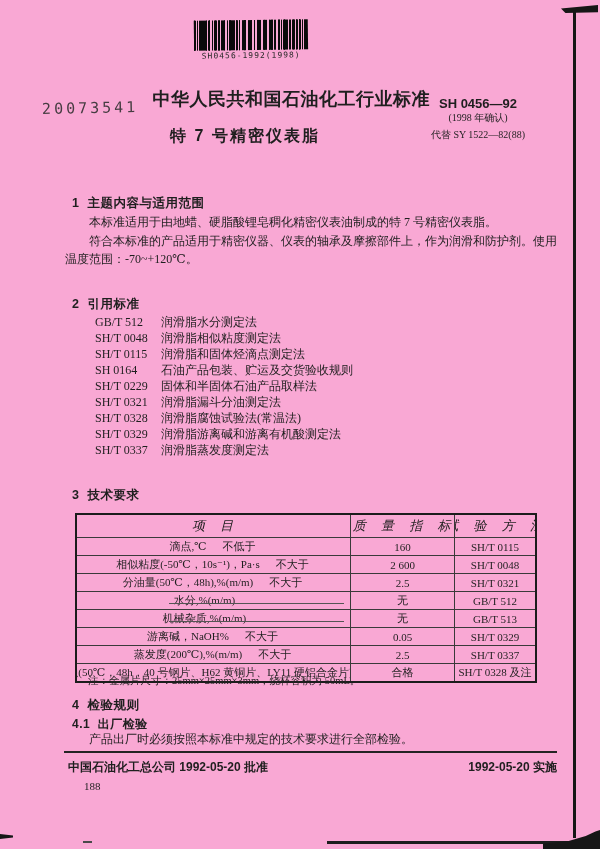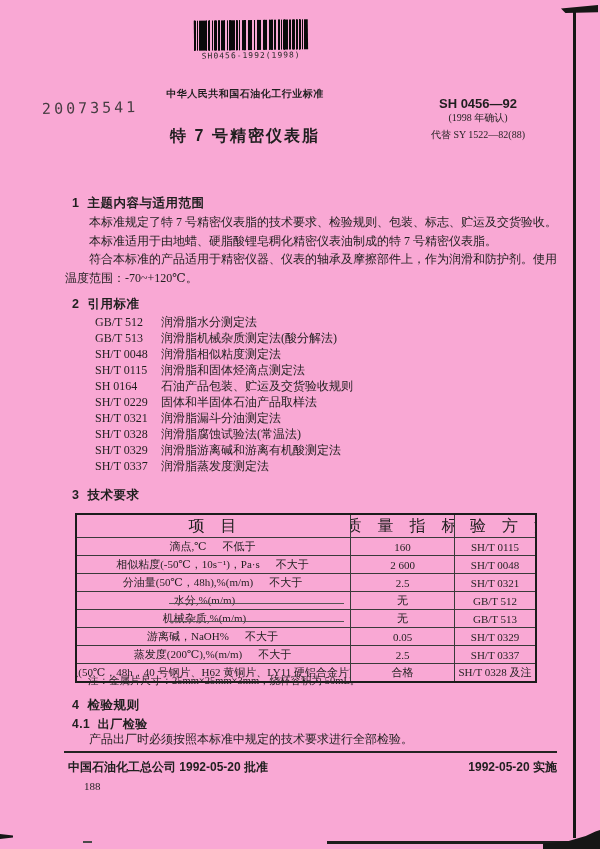--- a/index.html
+++ b/index.html
@@ -34,23 +34,23 @@
     font-family:"DejaVu Sans Mono","Liberation Mono",monospace;
     font-size:8px;letter-spacing:1px;text-align:center;color:#2a2a2a;margin-top:1px;
   }
   
   #stamp-number{
     position:absolute;left:42px;top:99px;
     font-family:"DejaVu Sans Mono","Liberation Mono",monospace;
     font-size:15px;letter-spacing:3px;color:#2e2e2e;transform:rotate(-1.2deg);opacity:.88;
   }
   #org-line{
-    position:absolute;left:60px;top:87px;width:370px;text-align:center;
+    position:absolute;left:60px;top:87px;width:370px;text-align:right;
     font-family:"Liberation Sans","DejaVu Sans",sans-serif;
-    font-size:10px;font-weight:bold;letter-spacing:.5px;
+    font-size:18px;font-weight:bold;letter-spacing:.5px;
   }
   #doc-title{
     position:absolute;left:60px;top:126px;width:370px;text-align:center;
     font-family:"Liberation Sans","DejaVu Sans",sans-serif;
     font-size:16px;font-weight:bold;letter-spacing:2px;
   }
   #std-block{position:absolute;left:417px;top:96px;width:122px;text-align:center;}
   #std-number{font-family:"Liberation Sans","DejaVu Sans",sans-serif;font-size:13px;font-weight:bold;}
   #std-confirmed{font-size:10px;margin-top:0;}
   #std-replaces{font-size:10px;margin-top:3px;}
@@ -77,21 +77,21 @@
     border:2px solid #1c1c1c;font-size:11px;box-sizing:border-box;
   }
   .trow{display:grid;grid-template-columns:274px 104px 80px;border-top:1px solid #3a3a3a;}
   .trow.thead{border-top:none;height:22px;}
   .trow:not(.thead){height:17px;}
   .tcell{display:flex;align-items:center;box-sizing:border-box;overflow:hidden;white-space:nowrap;}
   .tcell.item{padding-left:8px;border-right:1px solid #3a3a3a;justify-content:center;}
   .tcell.item .qual{padding-right:10px;margin-left:16px;}
   .tcell.val{justify-content:center;border-right:1px solid #3a3a3a;}
   .tcell.met{justify-content:center;}
-  .thead .tcell{justify-content:center;letter-spacing:2px;word-spacing:8px;font-size:16px;padding-left:0;}
+  .thead .tcell{justify-content:center;letter-spacing:2px;word-spacing:8px;font-size:13px;padding-left:0;font-style:italic;}
   .trow.has-dash .tcell.item{position:relative;}
   .trow.has-dash .tcell.item::after{
     content:"";position:absolute;left:92px;right:6px;top:11px;height:1px;background:#555;
   }
   #table-note{position:absolute;left:88px;top:674px;font-size:10.5px;color:#242424;}
   #s4-para{position:absolute;left:65px;top:731px;width:492px;font-size:12px;text-indent:2em;}
   
   #footer-rule{position:absolute;left:64px;top:751px;width:493px;height:2px;background:#242424;}
   #footer-approval{
     position:absolute;left:68px;top:759px;
@@ -117,29 +117,27 @@
   <div id="org-line">中华人民共和国石油化工行业标准</div>
   <div id="doc-title">特 7 号精密仪表脂</div>
   <div id="std-block">
     <div id="std-number">SH 0456—92</div>
     <div id="std-confirmed">(1998 年确认)</div>
     <div id="std-replaces">代替 SY 1522—82(88)</div>
   </div>
 
   <div id="s1-heading" class="sec-heading">1  主题内容与适用范围</div>
   <div id="s1-paras">
-    <p>本标准规定了特 7 号精密仪表脂的技术要求、检验规则、包装、标志、贮运及交货验收。</p>
     <p>本标准适用于由地蜡、硬脂酸锂皂稠化精密仪表油制成的特 7 号精密仪表脂。</p>
     <p>符合本标准的产品适用于精密仪器、仪表的轴承及摩擦部件上，作为润滑和防护剂。使用温度范围：-70~+120℃。</p>
   </div>
 
   <div id="s2-heading" class="sec-heading">2  引用标准</div>
   <div id="std-list">
     <div class="std-line"><span class="std-code">GB/T 512</span><span class="std-title">润滑脂水分测定法</span></div>
-    <div class="std-line"><span class="std-code">GB/T 513</span><span class="std-title">润滑脂机械杂质测定法(酸分解法)</span></div>
     <div class="std-line"><span class="std-code">SH/T 0048</span><span class="std-title">润滑脂相似粘度测定法</span></div>
     <div class="std-line"><span class="std-code">SH/T 0115</span><span class="std-title">润滑脂和固体烃滴点测定法</span></div>
     <div class="std-line"><span class="std-code">SH 0164</span><span class="std-title">石油产品包装、贮运及交货验收规则</span></div>
     <div class="std-line"><span class="std-code">SH/T 0229</span><span class="std-title">固体和半固体石油产品取样法</span></div>
     <div class="std-line"><span class="std-code">SH/T 0321</span><span class="std-title">润滑脂漏斗分油测定法</span></div>
     <div class="std-line"><span class="std-code">SH/T 0328</span><span class="std-title">润滑脂腐蚀试验法(常温法)</span></div>
     <div class="std-line"><span class="std-code">SH/T 0329</span><span class="std-title">润滑脂游离碱和游离有机酸测定法</span></div>
     <div class="std-line"><span class="std-code">SH/T 0337</span><span class="std-title">润滑脂蒸发度测定法</span></div>
   </div>
 

